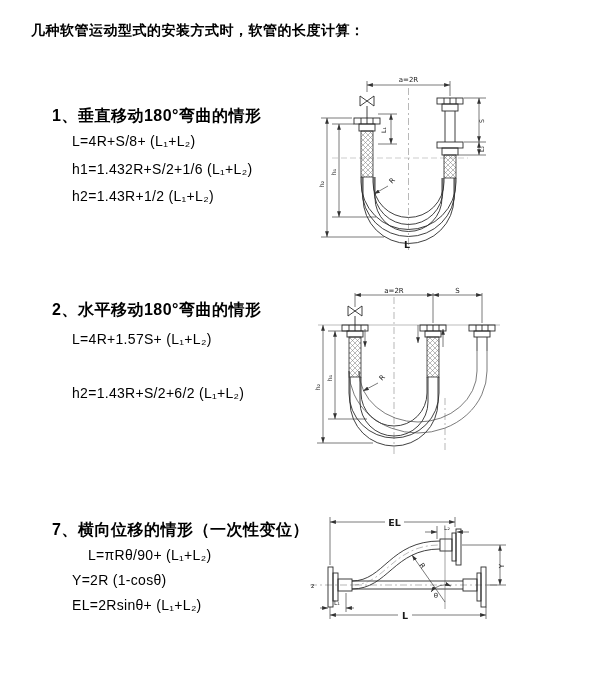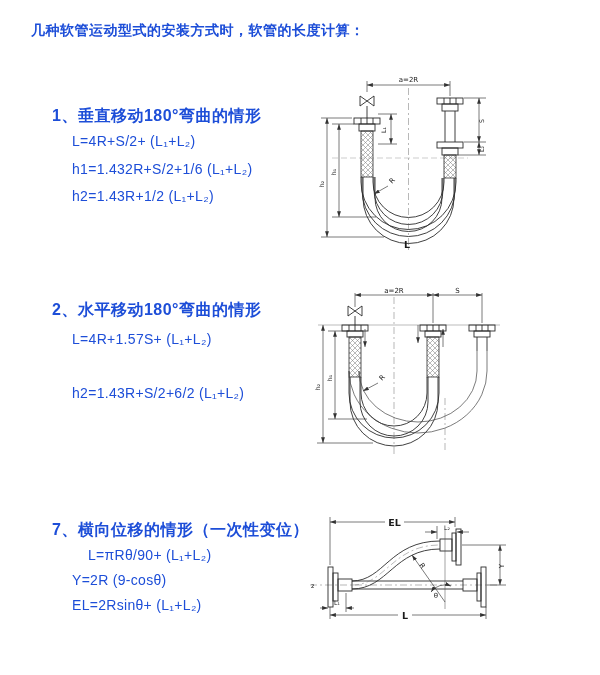--- a/index.html
+++ b/index.html
@@ -1,18 +1,18 @@
 <!DOCTYPE html>
 <html><head>
 <meta charset="utf-8">
 <style>
   html,body { margin:0; padding:0; background:#fff; }
   .page {
     position:relative; width:600px; height:675px; background:#ffffff;
-    font-family:"Liberation Sans","DejaVu Sans",sans-serif; color:#1d4ed8; overflow:hidden;
+    font-family:"Liberation Sans","DejaVu Sans",sans-serif; color:#000000; overflow:hidden;
   }
   .title {
     position:absolute; left:31px; top:22px; font-size:14px; font-weight:bold; letter-spacing:.5px;
   }
   .heading { position:absolute; font-size:16px; font-weight:bold; letter-spacing:.5px; }
   .formula { position:absolute; font-size:14px; letter-spacing:.3px; }
   .diagram { position:absolute; }
   svg text { font-family:"DejaVu Sans","Liberation Sans",sans-serif; }
   .dim  { font-size:7px; fill:#1b1b1b; }
   .dimS { font-size:6.2px; fill:#1b1b1b; }
@@ -22,31 +22,31 @@
   .cl { stroke:#888888; stroke-width:.6; fill:none; stroke-dasharray:7 3 2 3; }
 </style>
 </head>
 <body>
 
 <div class="page">
 
   <div class="title">几种软管运动型式的安装方式时，软管的长度计算：</div>
 
   <div class="heading" style="left:52px;top:106px">1、垂直移动180°弯曲的情形</div>
-  <div class="formula" style="left:72px;top:133px">L=4R+S/2+ (L₁+L₂)</div>
+  <div class="formula" style="left:72px;top:133px">L=4R+S/8+ (L₁+L₂)</div>
   <div class="formula" style="left:72px;top:161px">h1=1.432R+S/2+1/6 (L₁+L₂)</div>
   <div class="formula" style="left:72px;top:188px">h2=1.43R+1/2 (L₁+L₂)</div>
 
   <div class="heading" style="left:52px;top:300px">2、水平移动180°弯曲的情形</div>
   <div class="formula" style="left:72px;top:331px">L=4R+1.57S+ (L₁+L₂)</div>
   <div class="formula" style="left:72px;top:385px">h2=1.43R+S/2+6/2 (L₁+L₂)</div>
 
   <div class="heading" style="left:52px;top:520px">7、横向位移的情形（一次性变位）</div>
   <div class="formula" style="left:88px;top:547px">L=πRθ/90+ (L₁+L₂)</div>
-  <div class="formula" style="left:72px;top:572px">Y=2R (9-cosθ)</div>
+  <div class="formula" style="left:72px;top:572px">Y=2R (1-cosθ)</div>
   <div class="formula" style="left:72px;top:597px">EL=2Rsinθ+ (L₁+L₂)</div>
 
   <svg class="diagram" style="left:318px;top:70px" width="265" height="190" viewBox="0 0 265 190">
     <defs>
       <marker id="aE" orient="auto" refX="9" refY="3" markerWidth="10" markerHeight="6">
         <path d="M0,0 L9,3 L0,6 Z" fill="#333"></path>
       </marker>
       <marker id="aS" orient="auto-start-reverse" refX="9" refY="3" markerWidth="10" markerHeight="6">
         <path d="M0,0 L9,3 L0,6 Z" fill="#333"></path>
       </marker>

